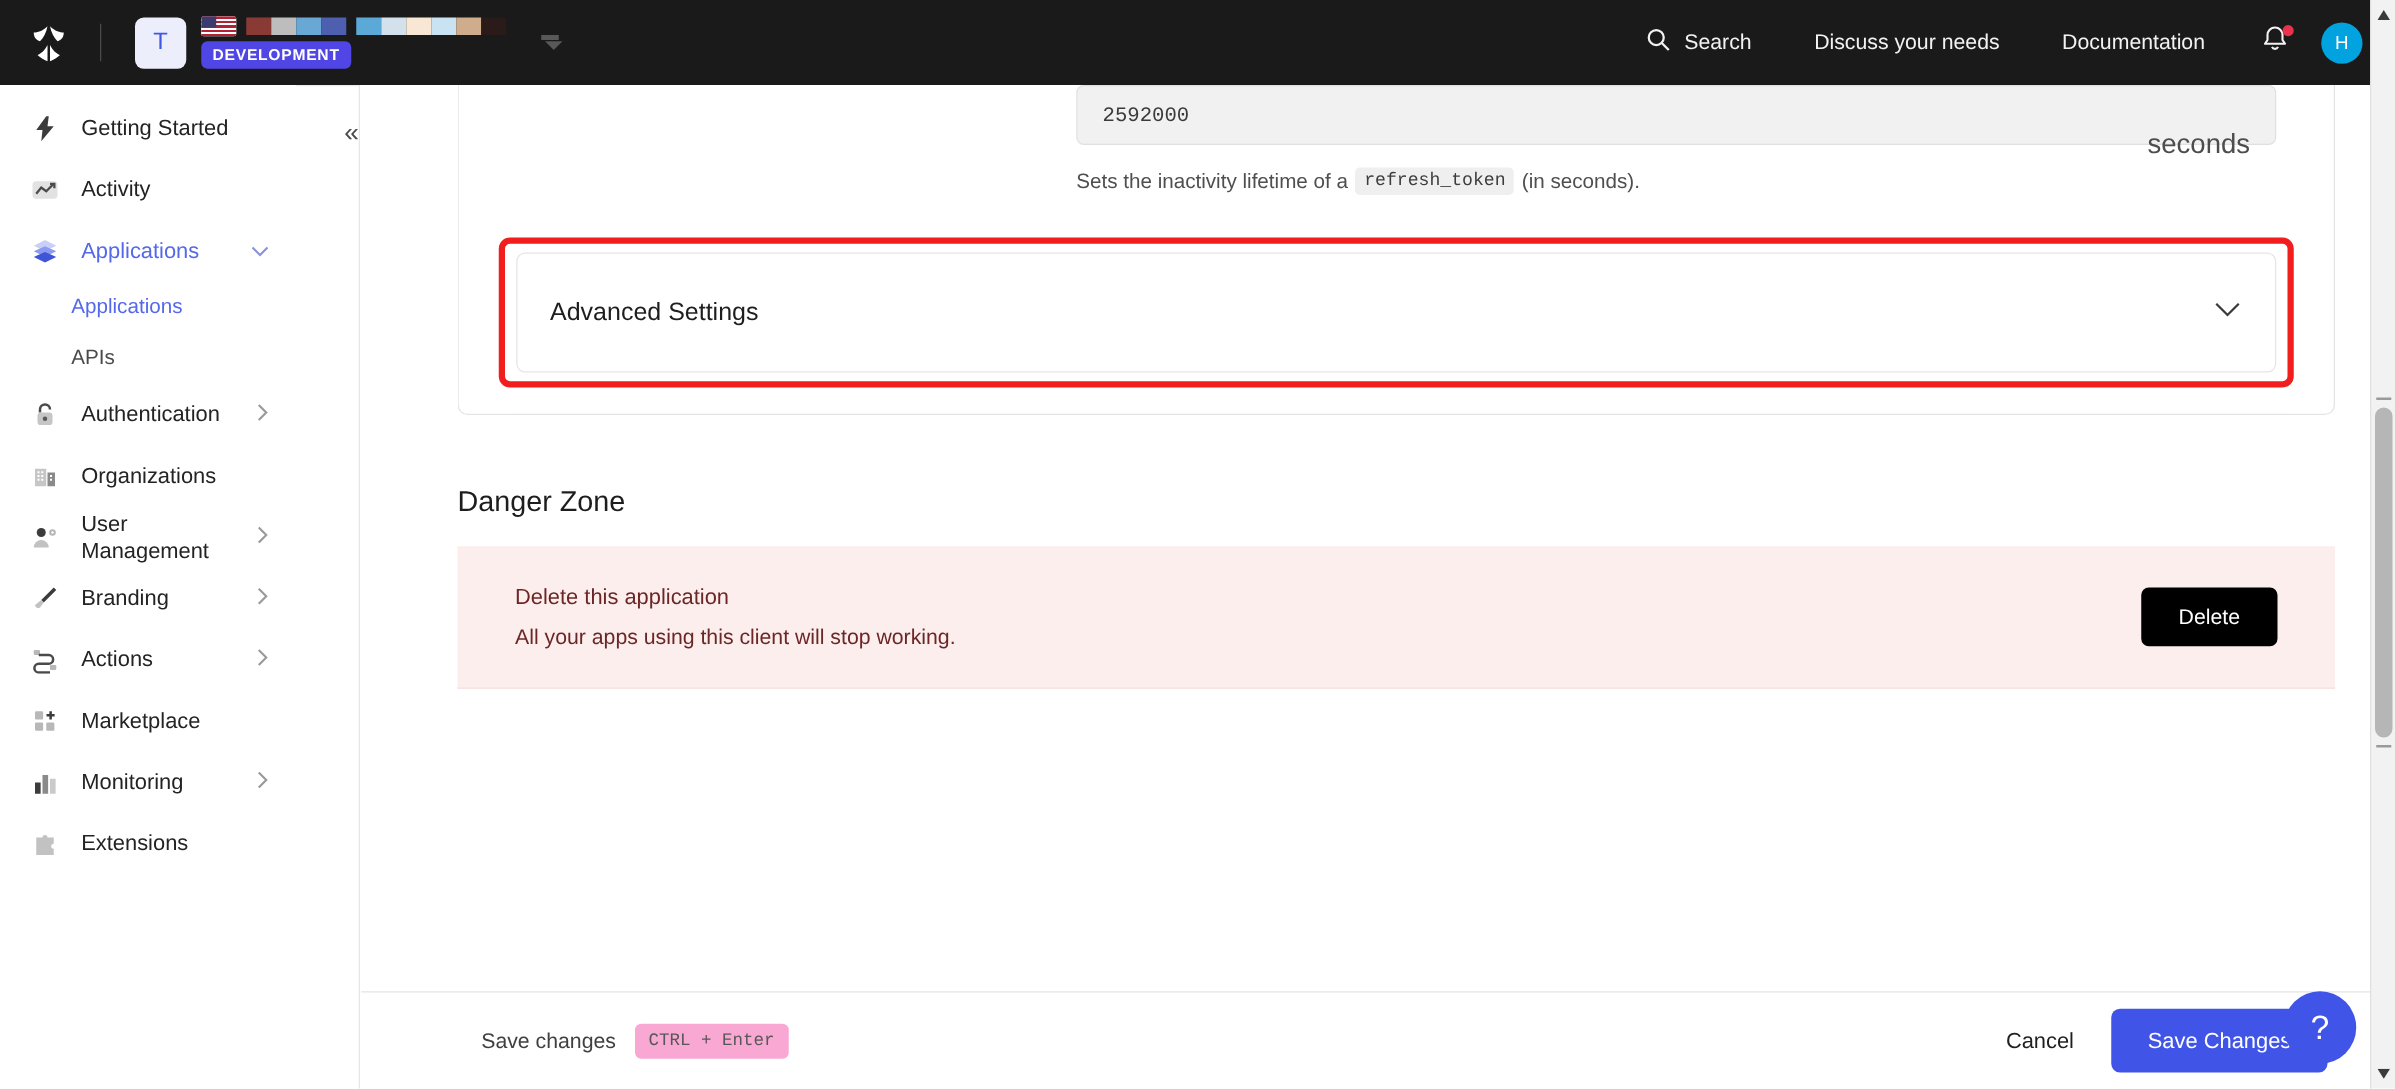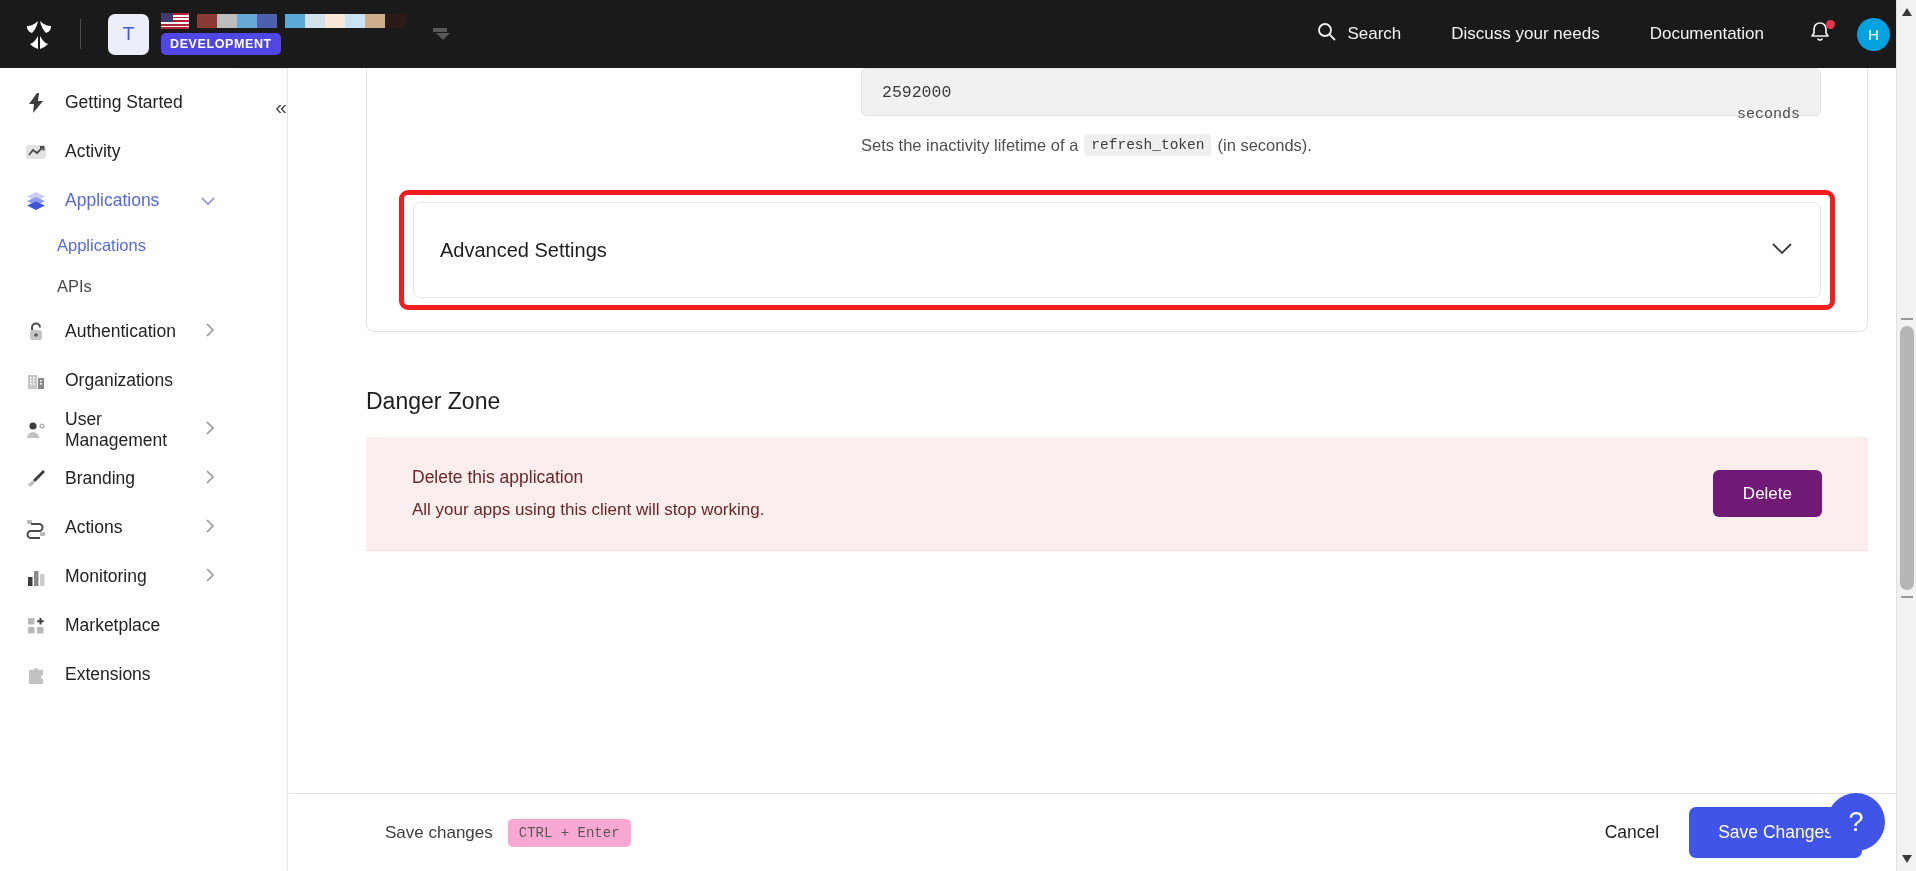--- a/index.html
+++ b/index.html
@@ -107,21 +107,21 @@
     padding: 0 0 33px 0;
   }
   .field-row { display: flex; padding: 0 46px; }
   .field-left { width: 448px; }
   .field-right { flex: 1; }
   .num-input {
     height: 48px; background: #f1f1f1; border: 1px solid #e0e0e0; border-radius: 6px;
     display: flex; align-items: center; padding: 10px 20px; font-size: 16.5px; color: #3b3b3b;
     font-family: "Liberation Mono", monospace;
   }
-  .num-input .unit { margin-left: auto; font-family: Liberation Mono, monospace; color: #4d4d4d; font-size: 15px; margin-top: 45px; }
+  .num-input .unit { margin-left: auto; font-family: Liberation Sans, sans-serif; color: #4d4d4d; font-size: 22px; margin-top: 45px; }
   .helptext { margin-top: 18px; font-size: 16.5px; color: #4f4f4f; display: flex; align-items: center; flex-wrap: wrap; gap: 0; }
   code.inline {
     background: #efefef; border-radius: 4px; padding: 3px 7px; margin: 0 6px;
     font-family: "Liberation Mono", monospace; font-size: 14.5px; color: #3d3d3d;
   }
 
   .adv-wrap { margin: 46px 46px 0 46px; position: relative; }
   .adv-highlight {
     position: absolute; left: -14px; right: -14px; top: -12px; bottom: -12px;
     border: 5px solid #f21d1d; border-radius: 9px; pointer-events: none;
@@ -137,21 +137,21 @@
   .danger-h { margin: 56px 0 22px 77px; font-size: 23px; color: #1d1d1d; }
   .danger-row {
     margin: 0 28px 0 77px; background: #fdeeee;
     border-bottom: 1px solid #f6dede;
     display: flex; align-items: center; padding: 30px 46px 30px 46px; min-height: 110px;
   }
   .danger-row .dtxt { display: flex; flex-direction: column; gap: 12px; }
   .dtitle { font-size: 17.5px; color: #6b2626; }
   .dsub { font-size: 17px; color: #6b2626; }
   .danger-btn {
-    margin-left: auto; background: #701a75; color: #fff; border: none; border-radius: 6px;
+    margin-left: auto; background: #000000; color: #fff; border: none; border-radius: 6px;
     font-size: 17px; padding: 12px 30px; height: 47px; cursor: pointer;
     font-family: "Liberation Sans", sans-serif;
   }
 
   
   .footbar {
     position: absolute; left: 289px; right: 20px; bottom: 0; height: 78px;
     background: #ffffff; border-top: 1px solid #e4e4e4;
     display: flex; align-items: center; padding: 0 34px 0 96px; z-index: 30;
   }
@@ -380,40 +380,40 @@
           </svg>
         </span>
         <span>Actions</span>
         <span class="chev"><svg width="9" height="14" viewBox="0 0 9 14">
             <polyline points="1,1 7,7 1,13" fill="none" stroke="#9a9a9a" stroke-width="1.7"></polyline>
           </svg></span>
       </div>
       <div class="nav-item">
         <span class="ic">
           <svg width="22" height="22" viewBox="0 0 22 22">
+            <rect x="3" y="3" width="6.5" height="6.5" rx="1" fill="#b8b8b8"></rect>
+            <rect x="3" y="12" width="6.5" height="6.5" rx="1" fill="#b8b8b8"></rect>
+            <rect x="12" y="12" width="6.5" height="6.5" rx="1" fill="#b8b8b8"></rect>
+            <path d="M15.5 3 v6.5 M12.2 6.2 h6.5" stroke="#3c3c3c" stroke-width="2"></path>
+          </svg>
+        </span>
+        <span>Marketplace</span>
+      </div>
+      <div class="nav-item">
+        <span class="ic">
+          <svg width="22" height="22" viewBox="0 0 22 22">
             <rect x="3" y="11" width="4.5" height="9" fill="#3c3c3c"></rect>
             <rect x="9" y="5" width="4.5" height="15" fill="#8a8a8a"></rect>
             <rect x="15" y="8" width="4.5" height="12" fill="#cacaca"></rect>
           </svg>
         </span>
         <span>Monitoring</span>
         <span class="chev"><svg width="9" height="14" viewBox="0 0 9 14">
             <polyline points="1,1 7,7 1,13" fill="none" stroke="#9a9a9a" stroke-width="1.7"></polyline>
           </svg></span>
-      </div>
-      <div class="nav-item">
-        <span class="ic">
-          <svg width="22" height="22" viewBox="0 0 22 22">
-            <rect x="3" y="3" width="6.5" height="6.5" rx="1" fill="#b8b8b8"></rect>
-            <rect x="3" y="12" width="6.5" height="6.5" rx="1" fill="#b8b8b8"></rect>
-            <rect x="12" y="12" width="6.5" height="6.5" rx="1" fill="#b8b8b8"></rect>
-            <path d="M15.5 3 v6.5 M12.2 6.2 h6.5" stroke="#3c3c3c" stroke-width="2"></path>
-          </svg>
-        </span>
-        <span>Marketplace</span>
       </div>
       <div class="nav-item">
         <span class="ic">
           <svg width="22" height="22" viewBox="0 0 22 22">
             <path d="M4 6 h5 a2 2 0 1 1 4 0 h5 v5 a2 2 0 1 0 0 4 v5 H4 Z" fill="#c2c2c2"></path>
           </svg>
         </span>
         <span>Extensions</span>
       </div>
     </div>

